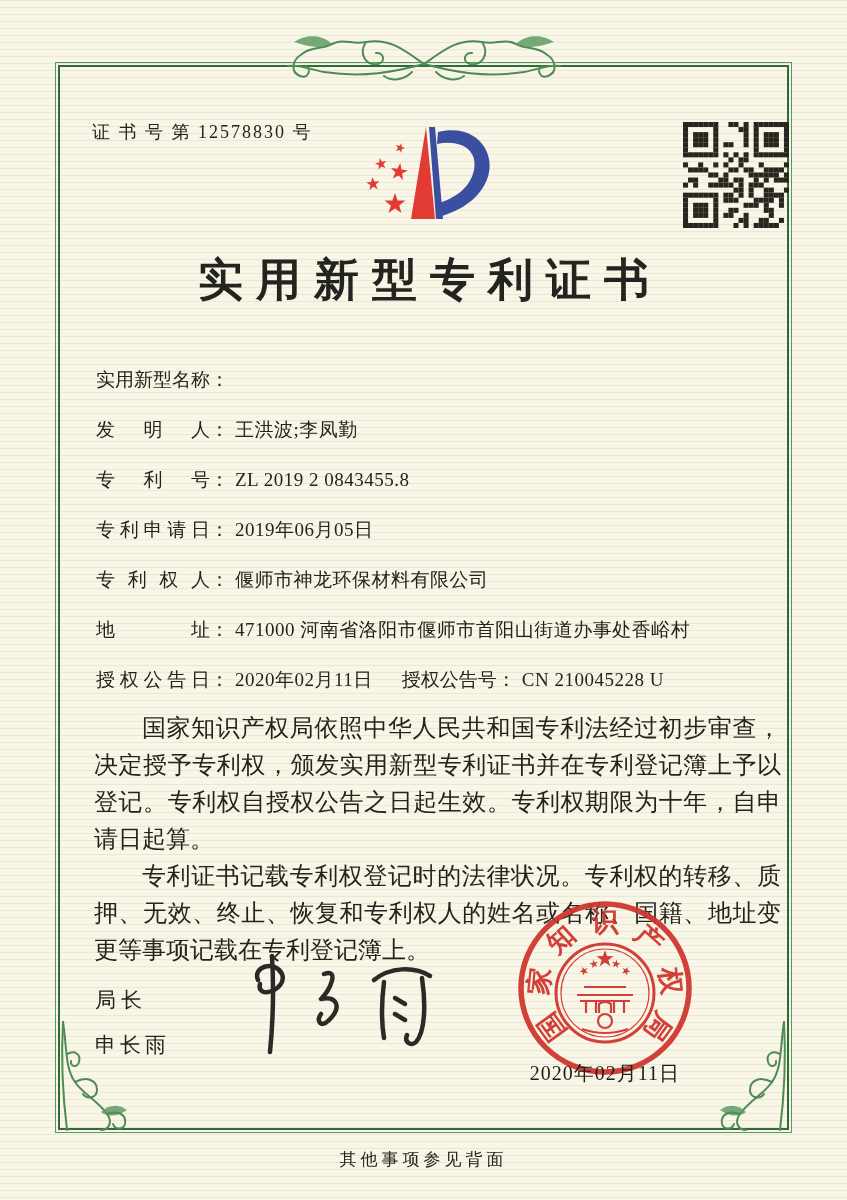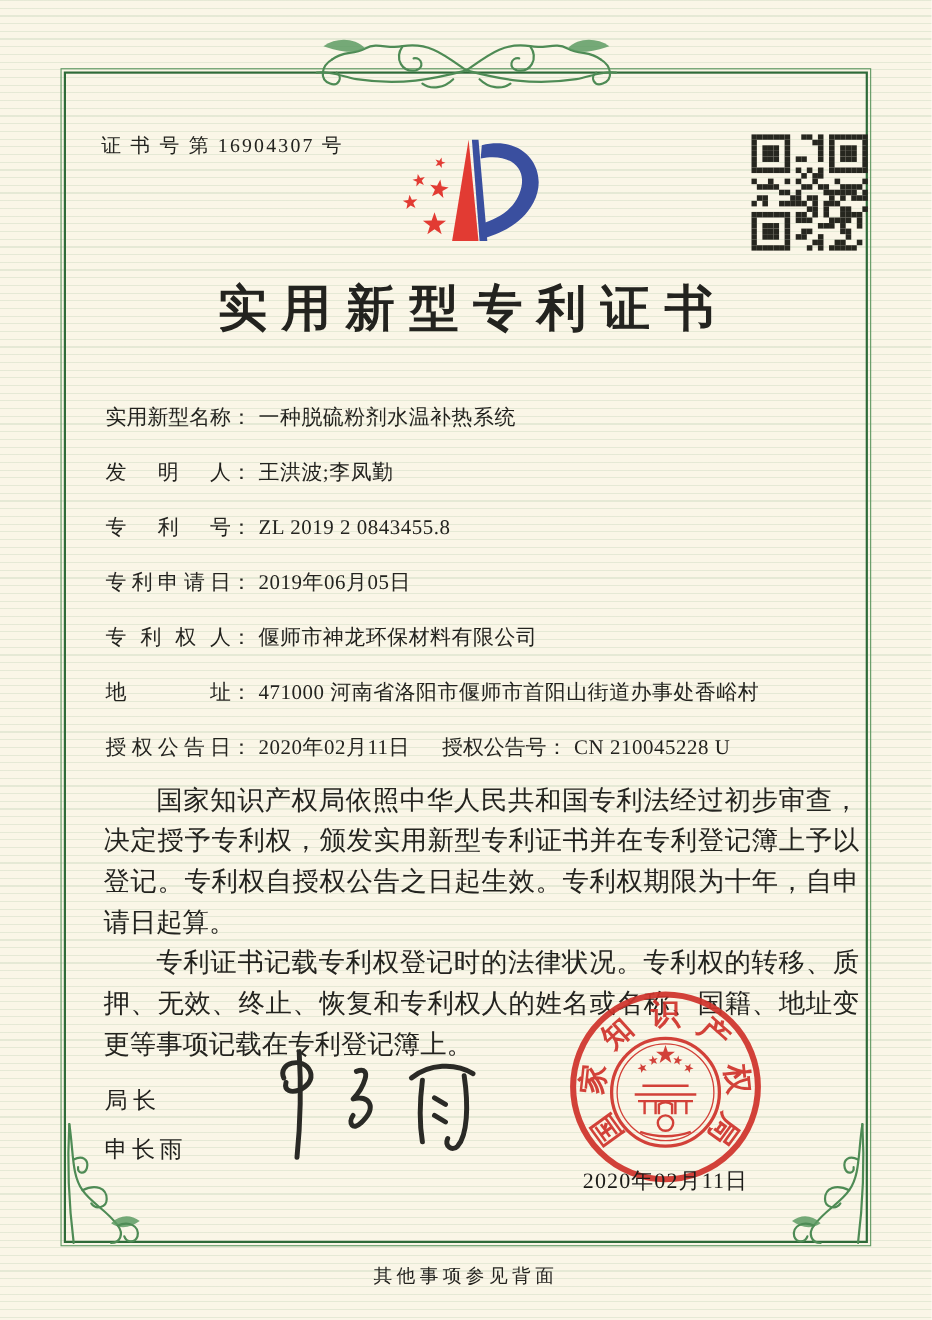--- a/index.html
+++ b/index.html
@@ -61,21 +61,21 @@
         <path d="M196,22 C204,34 196,46 184,44 C176,42 178,32 186,33"></path>
         <path d="M260,34 C270,40 272,52 262,56 C254,59 250,50 256,46"></path>
         <path d="M138,44 C168,52 198,58 238,52 C250,50 262,44 274,46"></path>
         <path d="M230,24 C240,14 256,14 268,22 C256,26 242,30 230,24 Z" fill="#5d9b63" stroke="none" opacity="0.85"></path>
         <path d="M150,52 C158,60 170,62 178,56"></path>
       </g>
       <use href="#orn-half" transform="translate(276,0) scale(-1,1)"></use>
     </g>
   </svg>
 
-  <div class="cert-no">证 书 号 第 16904307 号</div>
+  <div class="cert-no">证 书 号 第 12578830 号</div>
 
   <svg class="logo" width="172" height="126" viewBox="0 0 172 126">
     <g id="logo-stars" fill="#e23b33">
         <path d="M63.5,35.2L63.6,38.8L67.0,39.9L63.6,41.2L63.6,44.7L61.4,41.9L58.0,43.0L60.0,40.0L57.9,37.1L61.4,38.1Z" fill="#e23b33"></path>
         <path d="M41.8,50.1L44.0,53.8L48.2,53.0L45.4,56.3L47.4,60.1L43.5,58.4L40.5,61.5L40.9,57.2L37.0,55.3L41.2,54.4Z" fill="#e23b33"></path>
         <path d="M62.3,55.1L63.5,61.4L69.9,62.5L64.2,65.6L65.1,72.0L60.5,67.6L54.7,70.4L57.4,64.6L53.0,60.0L59.3,60.8Z" fill="#e23b33"></path>
         <path d="M34.3,69.0L36.4,73.6L41.4,73.2L37.7,76.6L39.7,81.2L35.3,78.8L31.5,82.0L32.4,77.1L28.2,74.5L33.1,73.9Z" fill="#e23b33"></path>
         <path d="M57.0,85.0L59.6,92.4L67.5,92.6L61.2,97.4L63.5,104.9L57.0,100.4L50.5,104.9L52.8,97.4L46.5,92.6L54.4,92.4Z" fill="#e23b33"></path>
       </g>
     <polygon points="88,19 73,111 97,111" fill="#e23b33"></polygon>
@@ -300,21 +300,20 @@
         <rect x="90" y="100" width="5" height="5" fill="#26261f"></rect>
       </g>
     </svg>
 
   <div class="title">实用新型专利证书</div>
 
   <div class="fields">
     <div class="field-row">
       <span class="f-label">实用新型名称</span>
         <span class="colon">：</span>
-        <span class="f-value">一种脱硫粉剂水温补热系统</span>
     </div>
     <div class="field-row">
       <span class="f-label">发明人</span>
         <span class="colon">：</span>
         <span class="f-value">王洪波;李凤勤</span>
     </div>
     <div class="field-row">
       <span class="f-label">专利号</span>
         <span class="colon">：</span>
         <span class="f-value">ZL 2019 2 0843455.8</span>

